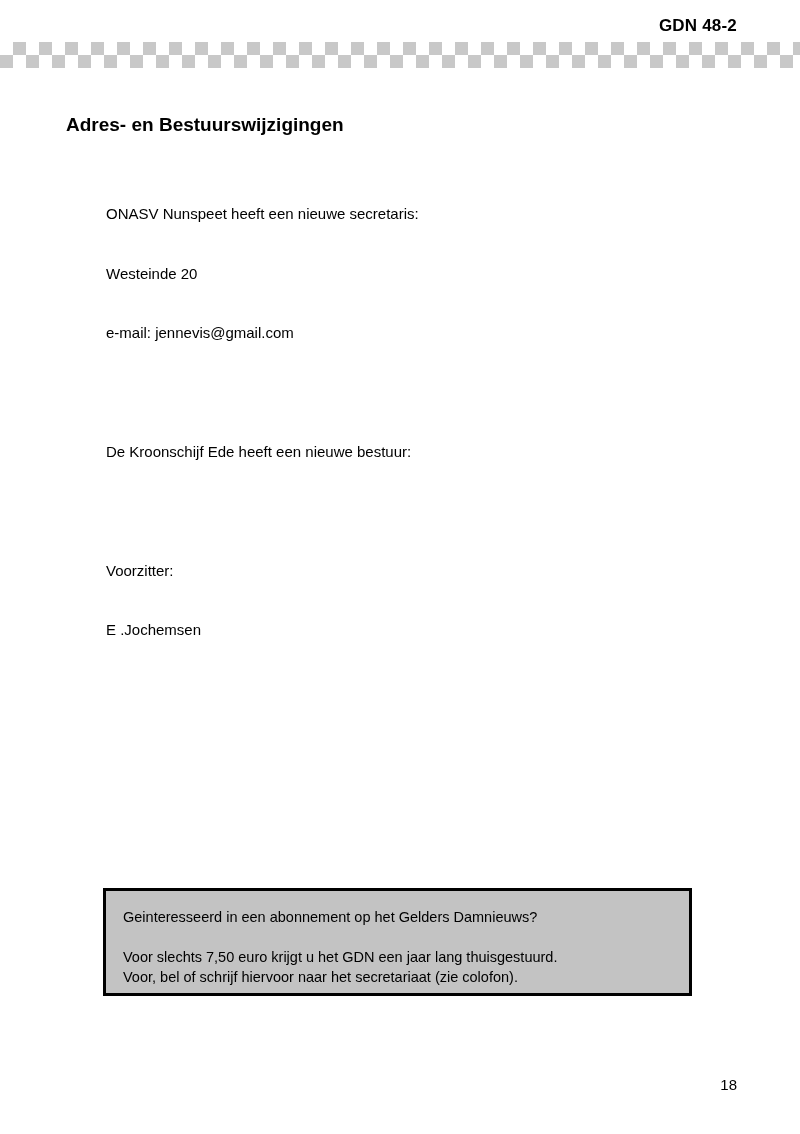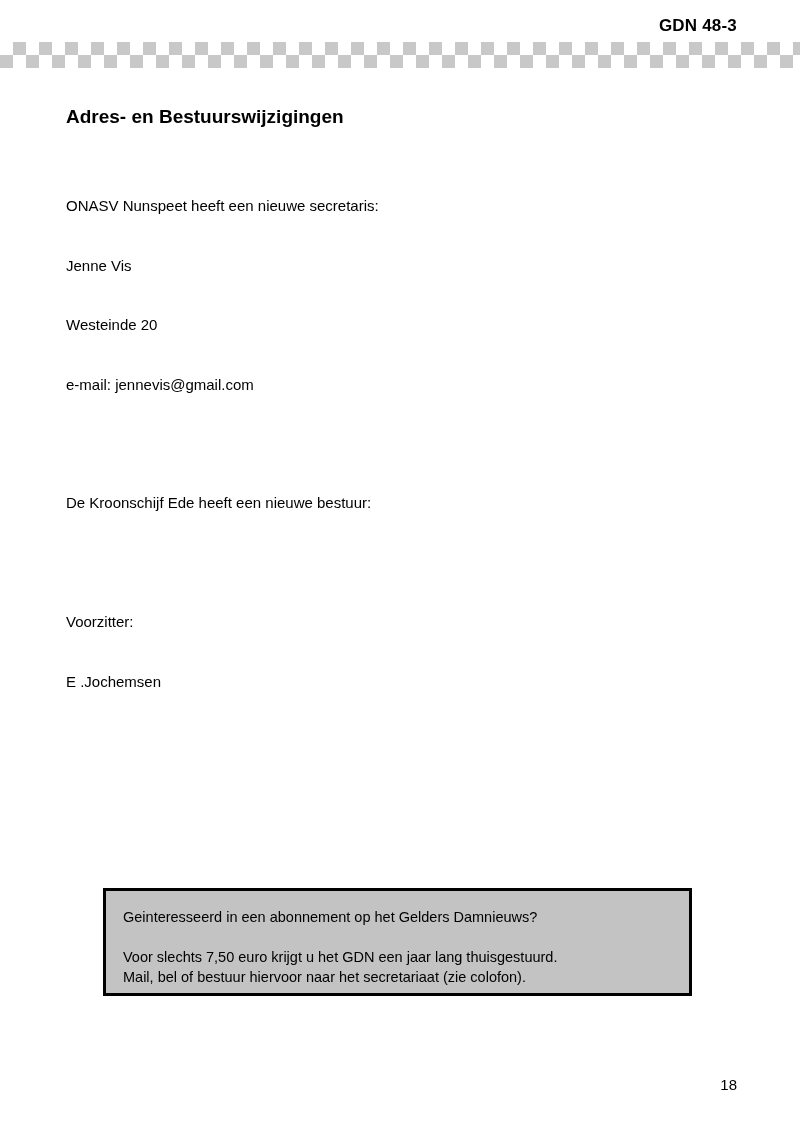--- a/index.html
+++ b/index.html
@@ -50,33 +50,34 @@
   
   .content {
     position: absolute;
     top: 106px;
     left: 66px;
     width: 660px;
   }
   .section-title {
     font-size: 19px;
     font-weight: bold;
-    margin: 0 0 28px 0;
+    margin: 8px 0 28px 0;
     line-height: 1.2;
     white-space: pre;
   }
   .text-block {
     font-size: 15px;
     line-height: 19.8px;
     margin: 0 0 19.8px 0;
     white-space: pre-wrap;
   }
   .text-block .line {
     display: block;
     white-space: pre;
+    margin-left: 40px;
   }
 
   
   .callout {
     position: absolute;
     left: 103px;
     top: 888px;
     width: 589px;
     height: 108px;
     box-sizing: border-box;
@@ -101,31 +102,30 @@
     top: 1076px;
     right: 63px;
     font-size: 15px;
     white-space: pre;
   }
 </style>
 </head>
 <body>
 
 <div class="page-header">
-  <div class="issue-label">GDN 48-3</div>
+  <div class="issue-label">GDN 48-2</div>
   <div class="checker-band"></div>
 </div>
 
 <div class="content">
 
   <h1 class="section-title">Adres- en Bestuurswijzigingen</h1>
 
   <p class="text-block">
     <span class="line">ONASV Nunspeet heeft een nieuwe secretaris:</span>
-    <span class="line">Jenne Vis</span>
     <span class="line">Westeinde 20</span>
     <span class="line">e-mail: jennevis@gmail.com</span>
   </p>
 
 
   <p class="text-block">
     <span class="line">De Kroonschijf Ede heeft een nieuwe bestuur:</span>
   </p>
 
   <p class="text-block">
@@ -135,16 +135,16 @@
     
     
   </p>
 
 </div>
 
 <div class="callout">
   <span class="callout-line">Geinteresseerd in een abonnement op het Gelders Damnieuws?</span>
   <span class="callout-gap"></span>
   <span class="callout-line">Voor slechts 7,50 euro krijgt u het GDN een jaar lang thuisgestuurd.</span>
-  <span class="callout-line">Mail, bel of bestuur hiervoor naar het secretariaat (zie colofon).</span>
+  <span class="callout-line">Voor, bel of schrijf hiervoor naar het secretariaat (zie colofon).</span>
 </div>
 
 <div class="page-number">18</div>
 
 </body></html>

